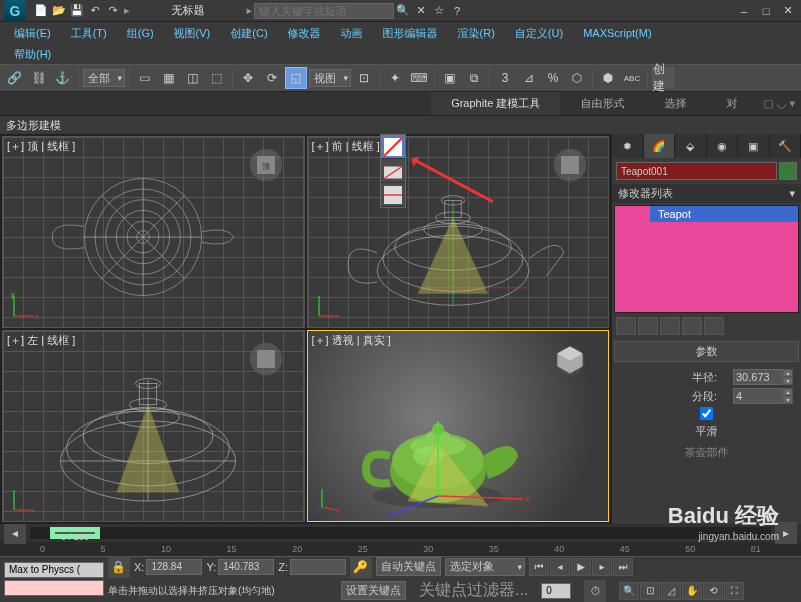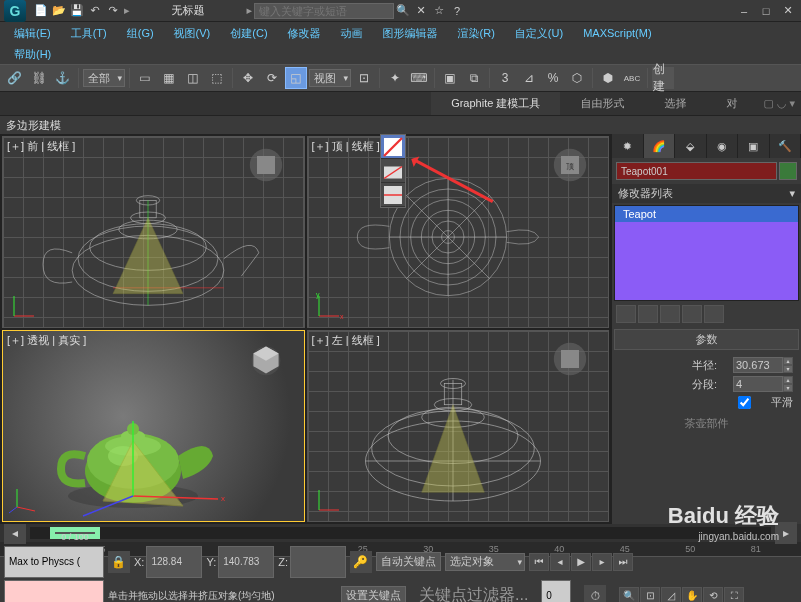--- a/index.html
+++ b/index.html
@@ -42,39 +42,39 @@
 .red-arrow { position: absolute; top: 45px; left: 408px; width: 90px; height: 3px; background: #e33; transform: rotate(28deg); z-index: 19; }
 .red-arrow:before { content: ""; position: absolute; left: -8px; top: -4px; border: 6px solid transparent; border-right-color: #e33; }
 .cmdpanel { width: 190px; background: #3a3a3a; border-left: 1px solid #222; display: flex; flex-direction: column; }
 .cmdtabs { display: flex; height: 24px; background: #323232; }
 .cmdtabs .ct { flex: 1; display: flex; align-items: center; justify-content: center; cursor: pointer; border-right: 1px solid #222; }
 .cmdtabs .ct.active { background: #4a4a4a; }
 .objname { display: flex; padding: 4px; gap: 2px; }
 .objname input { flex: 1; background: #7f1d1d; border: 1px solid #666; color: #ccc; height: 18px; padding: 4px 4px; font-size: 10px; }
 .colorbox { width: 18px; height: 18px; background: #3a7a3a; border: 1px solid #666; }
 .modlist-hdr { background: #323232; padding: 2px 6px; display: flex; align-items: center; justify-content: space-between; }
-.modlist { background: #8b5cf6; height: 96px; margin: 2px; border: 1px solid #222; }
+.modlist { background: #ec4899; height: 108px; margin: 2px; border: 1px solid #222; padding-left: 35px; }
 .modlist .item { background: #3a6ad0; color: #fff; padding: 2px 8px; }
 .modbtns { display: flex; padding: 2px 4px; gap: 2px; }
 .modbtns .mb { width: 20px; height: 18px; background: #4a4a4a; border: 1px solid #555; }
 .rollout-hdr { background: #444; text-align: center; padding: 2px; border: 1px solid #555; margin: 4px 2px 0; }
 .rollout { padding: 4px 8px; }
 .param-row { display: flex; align-items: center; justify-content: flex-end; gap: 16px; margin: 3px 0; }
 .param-row .lbl { color: #ccc; }
 .spinner { display: flex; }
 .spinner input { width: 50px; background: #555; border: 1px solid #666; color: #ccc; height: 16px; padding: 0 2px; font-size: 11px; }
 .spinner .sp { width: 10px; display: flex; flex-direction: column; }
 .spinner .sp div { height: 8px; background: #666; border: 1px solid #555; font-size: 6px; text-align: center; line-height: 6px; }
-.chk { display: flex; align-items: center; gap: 20px; }
+.chk { display: flex; align-items: center; gap: 4px; flex-direction: column; }
 .timeslider { background: #323232; height: 18px; display: flex; align-items: center; padding: 0 4px; }
 .timeslider .track { flex: 1; height: 12px; background: #222; position: relative; margin: 0 4px; }
 .timeslider .thumb { position: absolute; left: 20px; height: 12px; width: 50px; background: #555; border: 5px solid #86efac; font-size: 9px; text-align: center; color: #ccc; }
 .timeruler { background: #2a2a2a; height: 14px; display: flex; align-items: center; padding: 0 40px; font-size: 9px; color: #888; justify-content: space-between; }
 .statusbar { background: #3a3a3a; height: 44px; display: flex; align-items: center; padding: 2px 4px; gap: 4px; border-top: 1px solid #555; }
-.statusbar input { background: #ccc; border: 1px solid #666; color: #000; height: 32px; padding: 0 4px; font-size: 10px; }
+.statusbar input { background: #ccc; border: 1px solid #666; color: #000; height: 16px; padding: 0 4px; font-size: 10px; }
 .coord { display: flex; align-items: center; gap: 2px; }
 .coord .cl { color: #ccc; }
 .coord input { width: 56px; background: #555; color: #ccc; }
 .play-controls { display: flex; gap: 1px; }
 .play-controls .pc { width: 20px; height: 18px; background: #4a4a4a; border: 1px solid #555; display: flex; align-items: center; justify-content: center; font-size: 10px; cursor: pointer; }
 .watermark { position: absolute; right: 22px; bottom: 60px; color: rgba(255,255,255,0.85); font-size: 22px; font-weight: bold; z-index: 50; text-align: right; }
 .watermark .sub { font-size: 10px; color: rgba(255,255,255,0.7); font-weight: normal; }
 .persp-vp { background: radial-gradient(circle at 40% 45%, #7a7a7a 0%, #3a3a3a 80%); }
 .green-teapot { position: absolute; left: 50px; top: 70px; }
 </style>
@@ -182,47 +182,20 @@
           </svg>
         </div>
       <div class="pmi">
           <svg viewBox="0 0 16 16">
             <rect x="2" y="2" width="12" height="12" fill="#ddd"></rect>
             <path d="M2 8 L14 8" stroke="#e33"></path>
           </svg>
         </div>
     </div>
     <div class="red-arrow"></div>
-
-    <div class="vp">
-      <div class="grid-bg"></div>
-      <div class="vp-label">[＋] 前 | 线框 ]</div>
-      <svg class="teapot-wire" viewBox="0 0 200 120" style="left:10px;top:40px;width:270px;height:140px">
-        <ellipse cx="100" cy="80" rx="65" ry="30"></ellipse>
-          <ellipse cx="100" cy="70" rx="60" ry="28"></ellipse>
-          <ellipse cx="100" cy="60" rx="50" ry="20"></ellipse>
-        <ellipse cx="100" cy="45" rx="25" ry="8"></ellipse>
-          <ellipse cx="100" cy="35" rx="15" ry="5"></ellipse>
-        <rect x="93" y="20" width="14" height="15"></rect>
-          <ellipse cx="100" cy="20" rx="10" ry="4"></ellipse>
-        <path d="M165 70 Q190 50 195 65 L180 85"></path>
-        <path d="M35 65 Q10 55 10 75 Q10 95 35 90"></path>
-        <line x1="100" y1="20" x2="100" y2="110" stroke="#3e3"></line>
-          <line x1="70" y1="95" x2="165" y2="95" stroke="#e33"></line>
-        <polygon points="100,35 70,100 130,100" fill="#cc5" opacity="0.4" stroke="#aa3"></polygon>
-      </svg>
-      <svg class="viewcube" viewBox="0 0 40 40">
-          <circle cx="20" cy="20" r="18" fill="#666" opacity="0.6"></circle>
-          <rect x="10" y="10" width="20" height="20" fill="#888"></rect>
-        </svg>
-      <svg class="axis-gizmo" viewBox="0 0 30 30">
-          <line x1="5" y1="25" x2="25" y2="25" stroke="#e33"></line>
-          <line x1="5" y1="25" x2="5" y2="5" stroke="#3e3"></line>
-        </svg>
-    </div>
 
     <div class="vp">
       <div class="grid-bg"></div>
       <div class="vp-label">[＋] 顶 | 线框 ]</div>
       <svg class="teapot-wire" viewBox="0 0 200 150" style="left:10px;top:20px;width:260px;height:160px">
         <circle cx="100" cy="75" r="55"></circle>
           <circle cx="100" cy="75" r="45"></circle>
           <circle cx="100" cy="75" r="35"></circle>
           <circle cx="100" cy="75" r="25"></circle>
           <circle cx="100" cy="75" r="15"></circle>
@@ -237,20 +210,72 @@
       <svg class="viewcube" viewBox="0 0 40 40">
           <circle cx="20" cy="20" r="18" fill="#666" opacity="0.6"></circle>
           <rect x="10" y="10" width="20" height="20" fill="#888"></rect>
           <text x="20" y="24" font-size="9" fill="#333" text-anchor="middle">顶</text>
         </svg>
       <svg class="axis-gizmo" viewBox="0 0 30 30">
           <line x1="5" y1="25" x2="25" y2="25" stroke="#e33"></line>
           <line x1="5" y1="25" x2="5" y2="5" stroke="#3e3"></line>
           <text x="26" y="28" font-size="7" fill="#e33">x</text>
           <text x="2" y="6" font-size="7" fill="#3e3">y</text>
+        </svg>
+    </div>
+
+    <div class="vp">
+      <div class="grid-bg"></div>
+      <div class="vp-label">[＋] 前 | 线框 ]</div>
+      <svg class="teapot-wire" viewBox="0 0 200 120" style="left:10px;top:40px;width:270px;height:140px">
+        <ellipse cx="100" cy="80" rx="65" ry="30"></ellipse>
+          <ellipse cx="100" cy="70" rx="60" ry="28"></ellipse>
+          <ellipse cx="100" cy="60" rx="50" ry="20"></ellipse>
+        <ellipse cx="100" cy="45" rx="25" ry="8"></ellipse>
+          <ellipse cx="100" cy="35" rx="15" ry="5"></ellipse>
+        <rect x="93" y="20" width="14" height="15"></rect>
+          <ellipse cx="100" cy="20" rx="10" ry="4"></ellipse>
+        <path d="M165 70 Q190 50 195 65 L180 85"></path>
+        <path d="M35 65 Q10 55 10 75 Q10 95 35 90"></path>
+        <line x1="100" y1="20" x2="100" y2="110" stroke="#3e3"></line>
+          <line x1="70" y1="95" x2="165" y2="95" stroke="#e33"></line>
+        <polygon points="100,35 70,100 130,100" fill="#cc5" opacity="0.4" stroke="#aa3"></polygon>
+      </svg>
+      <svg class="viewcube" viewBox="0 0 40 40">
+          <circle cx="20" cy="20" r="18" fill="#666" opacity="0.6"></circle>
+          <rect x="10" y="10" width="20" height="20" fill="#888"></rect>
+        </svg>
+      <svg class="axis-gizmo" viewBox="0 0 30 30">
+          <line x1="5" y1="25" x2="25" y2="25" stroke="#e33"></line>
+          <line x1="5" y1="25" x2="5" y2="5" stroke="#3e3"></line>
+        </svg>
+    </div>
+
+    <div class="vp">
+      <div class="grid-bg"></div>
+      <div class="vp-label">[＋] 左 | 线框 ]</div>
+      <svg class="teapot-wire" viewBox="0 0 200 120" style="left:10px;top:30px;width:270px;height:150px">
+        <ellipse cx="100" cy="80" rx="70" ry="32"></ellipse>
+          <ellipse cx="100" cy="70" rx="65" ry="30"></ellipse>
+          <ellipse cx="100" cy="60" rx="52" ry="22"></ellipse>
+        <ellipse cx="100" cy="45" rx="25" ry="8"></ellipse>
+          <ellipse cx="100" cy="35" rx="15" ry="5"></ellipse>
+        <rect x="93" y="18" width="14" height="17"></rect>
+          <ellipse cx="100" cy="18" rx="10" ry="4"></ellipse>
+        <line x1="30" y1="80" x2="170" y2="80"></line>
+          <line x1="100" y1="15" x2="100" y2="112"></line>
+        <polygon points="100,35 75,105 125,105" fill="#cc5" opacity="0.4" stroke="#aa3"></polygon>
+      </svg>
+      <svg class="viewcube" viewBox="0 0 40 40">
+          <circle cx="20" cy="20" r="18" fill="#666" opacity="0.6"></circle>
+          <rect x="10" y="10" width="20" height="20" fill="#888"></rect>
+        </svg>
+      <svg class="axis-gizmo" viewBox="0 0 30 30">
+          <line x1="5" y1="25" x2="25" y2="25" stroke="#e33"></line>
+          <line x1="5" y1="25" x2="5" y2="5" stroke="#3e3"></line>
         </svg>
     </div>
 
     <div class="vp active persp-vp">
       <div class="vp-label">[＋] 透视 | 真实 ]</div>
       <svg class="green-teapot" width="180" height="120" viewBox="0 0 180 120">
         <ellipse cx="80" cy="95" rx="65" ry="12" fill="#333" opacity="0.4"></ellipse>
         <ellipse cx="80" cy="70" rx="48" ry="32" fill="#6a3"></ellipse>
           <ellipse cx="80" cy="60" rx="46" ry="28" fill="#7b4"></ellipse>
         <ellipse cx="80" cy="45" rx="28" ry="10" fill="#8c5"></ellipse>
@@ -267,45 +292,20 @@
       </svg>
       <svg class="viewcube" viewBox="0 0 40 40">
           <circle cx="20" cy="22" r="16" fill="#555" opacity="0.5"></circle>
           <polygon points="20,6 34,14 34,28 20,36 6,28 6,14" fill="#aaa"></polygon>
           <polygon points="20,6 34,14 20,22 6,14" fill="#ccc"></polygon>
         </svg>
       <svg class="axis-gizmo" viewBox="0 0 30 30">
           <line x1="8" y1="22" x2="26" y2="26" stroke="#e33"></line>
           <line x1="8" y1="22" x2="8" y2="4" stroke="#3e3"></line>
           <line x1="8" y1="22" x2="0" y2="28" stroke="#44e"></line>
-        </svg>
-    </div>
-
-    <div class="vp">
-      <div class="grid-bg"></div>
-      <div class="vp-label">[＋] 左 | 线框 ]</div>
-      <svg class="teapot-wire" viewBox="0 0 200 120" style="left:10px;top:30px;width:270px;height:150px">
-        <ellipse cx="100" cy="80" rx="70" ry="32"></ellipse>
-          <ellipse cx="100" cy="70" rx="65" ry="30"></ellipse>
-          <ellipse cx="100" cy="60" rx="52" ry="22"></ellipse>
-        <ellipse cx="100" cy="45" rx="25" ry="8"></ellipse>
-          <ellipse cx="100" cy="35" rx="15" ry="5"></ellipse>
-        <rect x="93" y="18" width="14" height="17"></rect>
-          <ellipse cx="100" cy="18" rx="10" ry="4"></ellipse>
-        <line x1="30" y1="80" x2="170" y2="80"></line>
-          <line x1="100" y1="15" x2="100" y2="112"></line>
-        <polygon points="100,35 75,105 125,105" fill="#cc5" opacity="0.4" stroke="#aa3"></polygon>
-      </svg>
-      <svg class="viewcube" viewBox="0 0 40 40">
-          <circle cx="20" cy="20" r="18" fill="#666" opacity="0.6"></circle>
-          <rect x="10" y="10" width="20" height="20" fill="#888"></rect>
-        </svg>
-      <svg class="axis-gizmo" viewBox="0 0 30 30">
-          <line x1="5" y1="25" x2="25" y2="25" stroke="#e33"></line>
-          <line x1="5" y1="25" x2="5" y2="5" stroke="#3e3"></line>
         </svg>
     </div>
   </div>
 
   <div class="cmdpanel">
     <div class="cmdtabs">
       <div class="ct">✹</div>
       <div class="ct active">🌈</div>
       <div class="ct">⬙</div>
       <div class="ct">◉</div>

